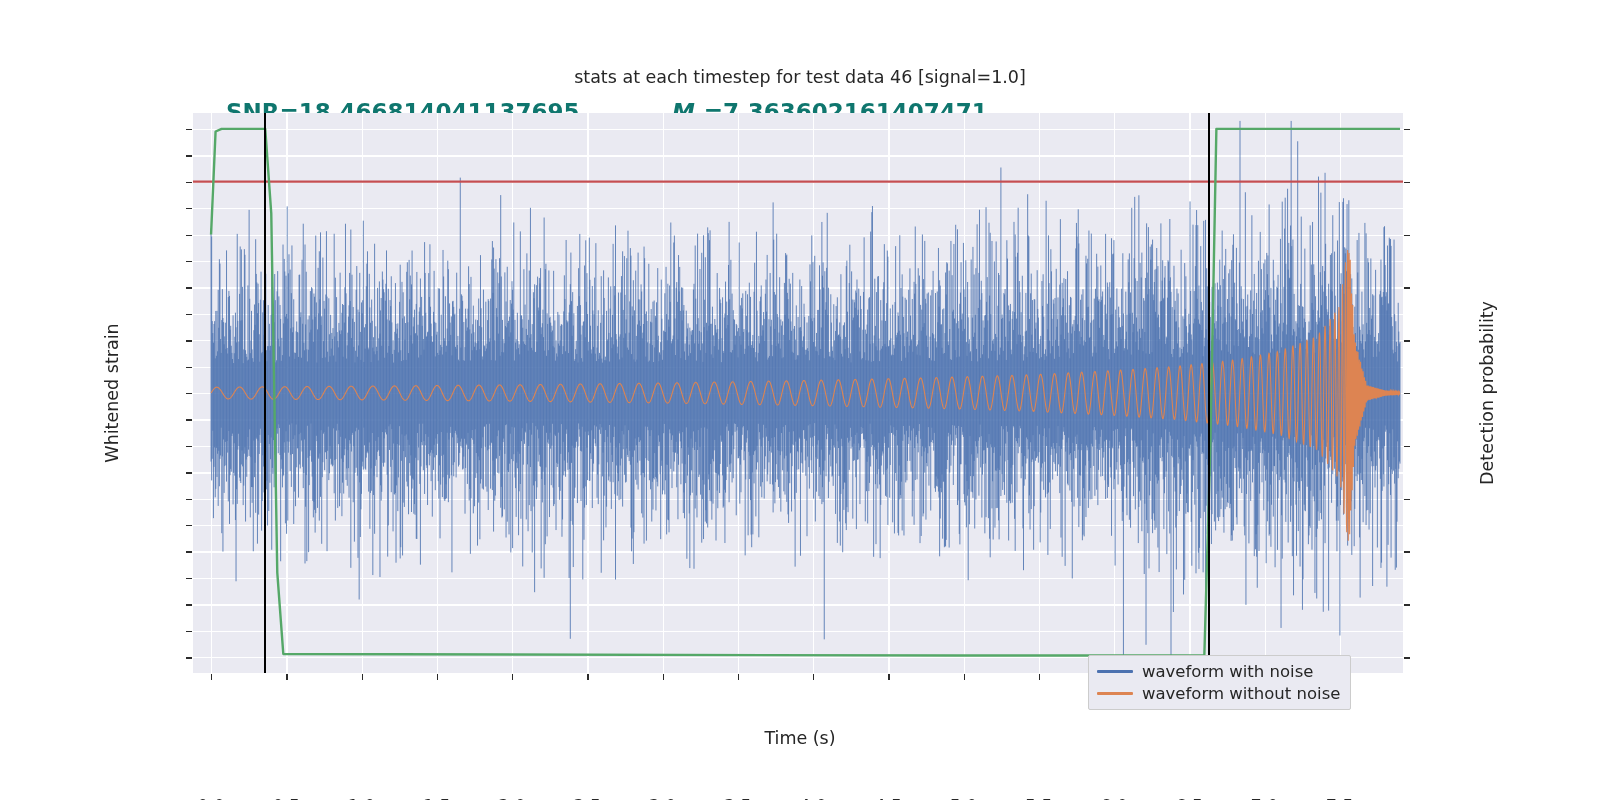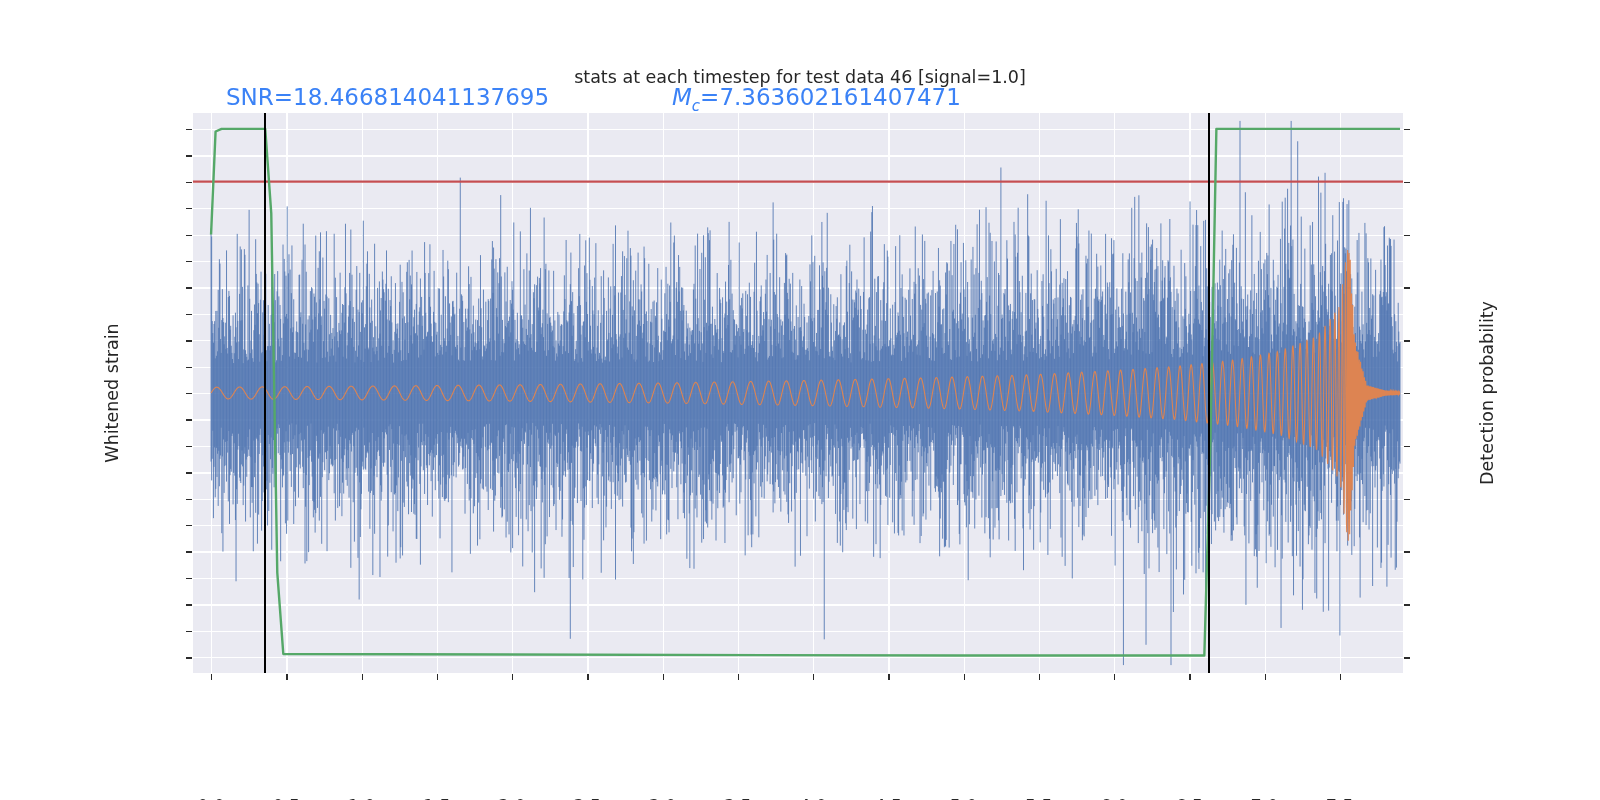--- a/index.html
+++ b/index.html
@@ -53,22 +53,22 @@
   }
   #yaxis-title-right{
     position:absolute;left:1487px;top:393px;
     font-size:17.5px;color:#262626;white-space:nowrap;
     transform:translate(-50%,-50%) rotate(-90deg);
     transform-origin:center center;
   }
 
   
   .annot{
-    position:absolute;top:84px;
-    font-size:23px;color:#3b82f6;white-space:nowrap;
+    position:absolute;top:99px;
+    font-size:23px;color:#0f766e;white-space:nowrap;font-weight:bold;
   }
   .annot .sub{font-size:15px;vertical-align:sub;font-style:italic;}
   .annot .ital{font-style:italic;}
 
   
   #plotsvg{position:absolute;left:0;top:0;width:1210px;height:560px;}
 
   .vline{position:absolute;top:0;height:100%;width:2.4px;background:#000000;}
 
   
@@ -92,20 +92,21 @@
 
   <div class="annot" style="left:226px;">
     <span>SNR=</span><span>18.466814041137695</span>
   </div>
   <div class="annot" style="left:672px;">
     <span class="ital">M</span><span class="sub">c</span><span>=</span><span>7.363602161407471</span>
   </div>
 
   <div id="yaxis-title-left">Whitened strain</div>
   <div id="yaxis-title-right">Detection probability</div>
+  <div id="xaxis-title">Time (s)</div>
 
   <div id="axes">
     <div id="grid-layer">
         <div class="gridline h" style="top: 544.15px;"></div>
         <div class="gridline h" style="top: 517.74px;"></div>
         <div class="gridline h" style="top: 491.32px;"></div>
         <div class="gridline h" style="top: 464.91px;"></div>
         <div class="gridline h" style="top: 438.49px;"></div>
         <div class="gridline h" style="top: 412.08px;"></div>
         <div class="gridline h" style="top: 385.66px;"></div>
@@ -216,14 +217,24 @@
       <div class="tick bottom" style="left: 921.04px;"></div>
       <div class="xlabel-b" style="left: 921.04px;">6.0</div>
       <div class="tick bottom" style="left: 996.29px;"></div>
       <div class="xlabel-b" style="left: 996.29px;">6.5</div>
       <div class="tick bottom" style="left: 1071.54px;"></div>
       <div class="xlabel-b" style="left: 1071.54px;">7.0</div>
       <div class="tick bottom" style="left: 1146.79px;"></div>
       <div class="xlabel-b" style="left: 1146.79px;">7.5</div>
     </div>
 
+  <div id="legend">
+      <div class="legend-row">
+        <div class="legend-swatch" style="background: rgb(76, 114, 176);"></div>
+        <div class="legend-text">waveform with noise</div>
+      </div>
+      <div class="legend-row">
+        <div class="legend-swatch" style="background: rgb(221, 132, 82);"></div>
+        <div class="legend-text">waveform without noise</div>
+      </div>
+    </div>
 
 </div>
 
 </body></html>

